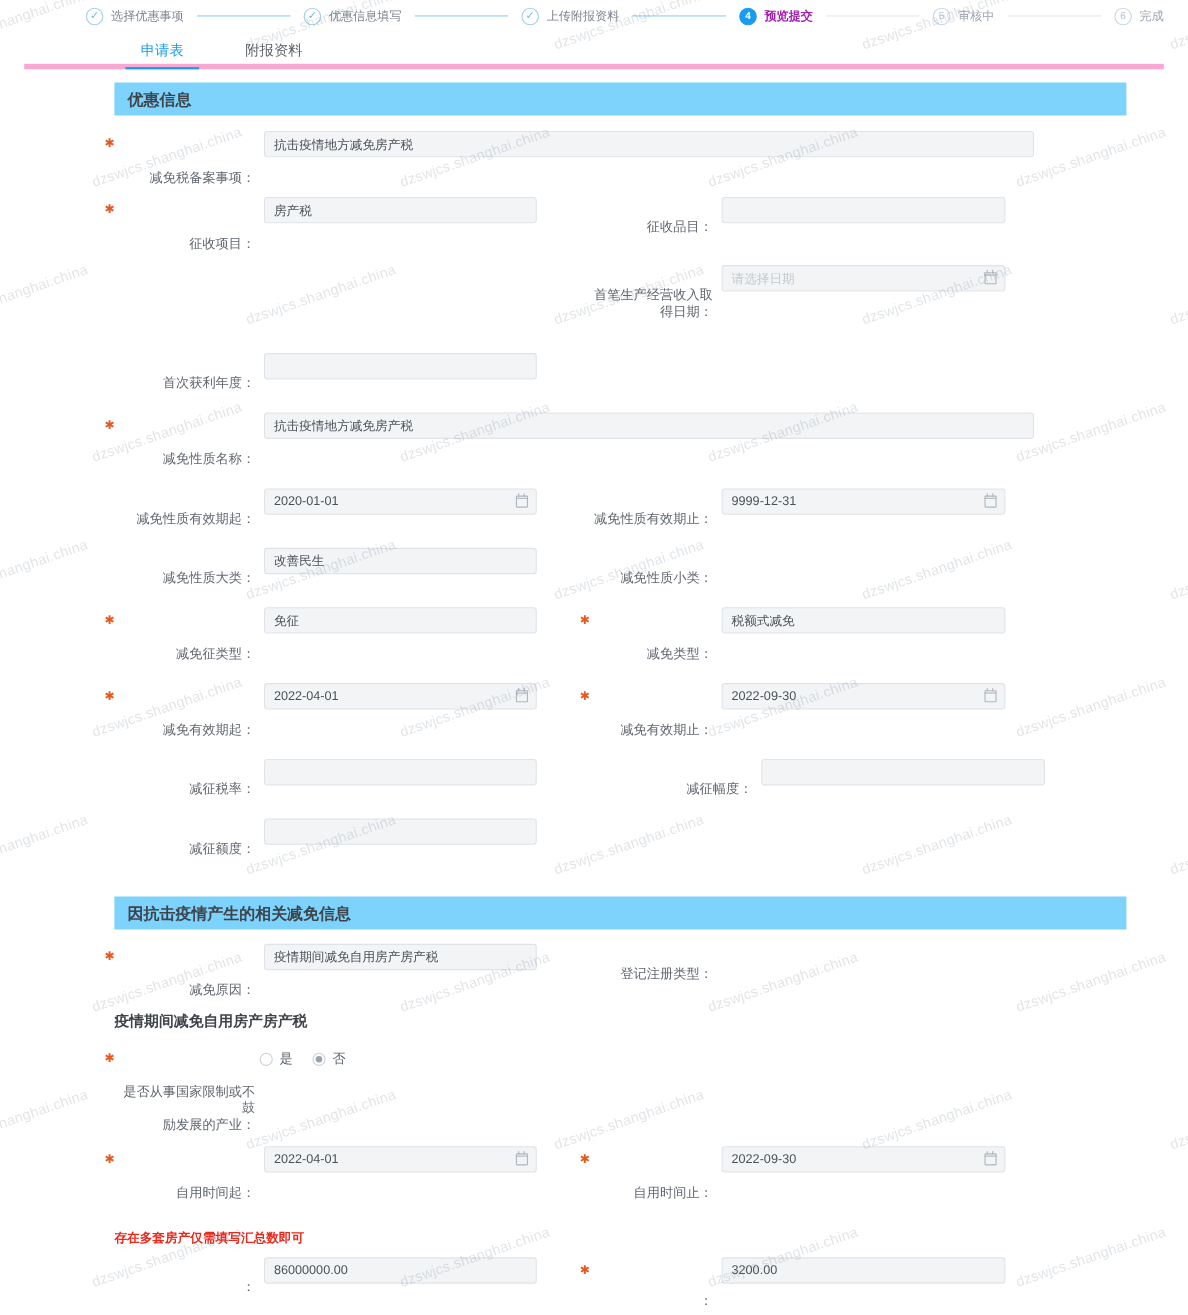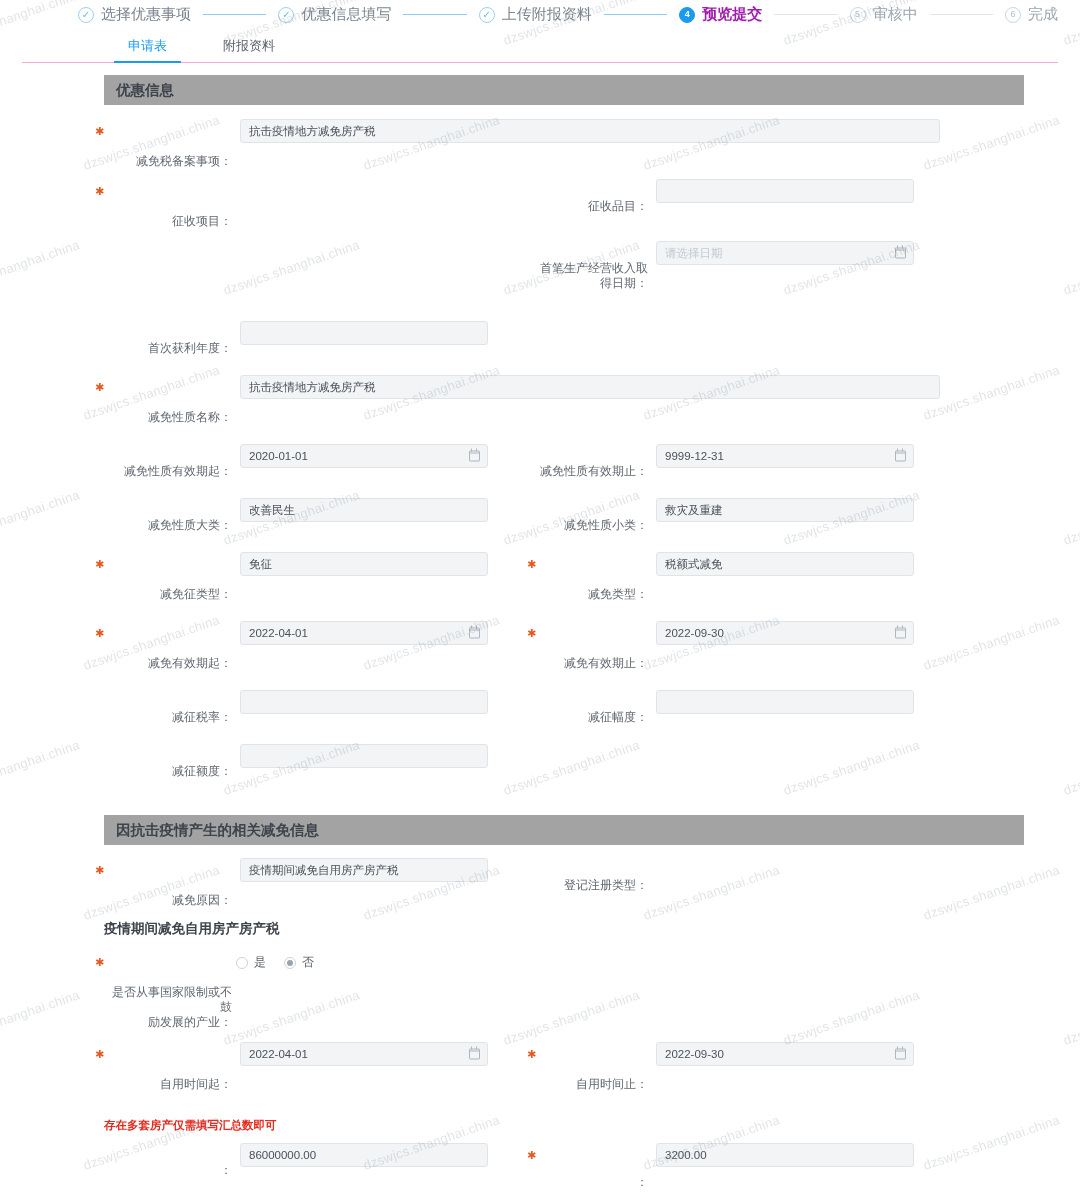--- a/index.html
+++ b/index.html
@@ -48,41 +48,41 @@
     display: flex; align-items: center; justify-content: center;
     font-size: 9px; color: #b6c2cf; line-height: 1;
     background: #fff;
   }
   .step.done .step-circle { border-color: #9fd0ee; color: #6cb8e6; }
   .step.active .step-circle {
     background: #1a9bf0; border-color: #1a9bf0; color: #fff; font-weight: bold;
   }
   .step-title {
     margin-left: 7px;
-    font-size: 15px;
+    font-size: 11px;
     color: #9aa4b0;
     white-space: nowrap;
   }
   .step.done .step-title { color: #7b848f; }
   .step.active .step-title { color: #a21caf; font-weight: bold; }
   .step-line {
     flex: 1 1 auto;
     height: 1px;
     margin: 0 12px;
     min-width: 44px;
   }
   .step-line.blue { background: #8ecdf3; }
   .step-line.grey { background: #e2e6ea; }
   .check { font-size: 10px; }
 
   
   .tabs-wrap {
     position: relative;
     margin: 11px 22px 0 22px;
-    border-bottom: 1px solid #f9a8d4;
+    border-bottom: 5px solid #f9a8d4;
     height: 28px;
   }
   .tabs { display: flex; padding-left: 100px; }
   .tab {
     font-size: 13px;
     color: #5b626b;
     padding: 2px 6px 7px 6px;
     margin-right: 44px;
     position: relative;
     cursor: pointer;
@@ -90,21 +90,21 @@
   .tab.active { color: #1a9bf0; }
   .tab.active::after {
     content: "";
     position: absolute; left: -8px; right: -8px; bottom: -1px;
     height: 2px; background: #1a9bf0;
   }
 
   
   .section-head {
     margin: 12px 56px 0 104px;
-    background: #a3a3a3;
+    background: #7dd3fc;
     height: 30px;
     display: flex; align-items: center;
     padding-left: 12px;
     font-size: 14.5px;
     font-weight: bold;
     color: #3e444c;
   }
   .section-head.sub { margin-top: 13px; }
   .sub-title {
     margin: 12px 0 0 104px;
@@ -260,20 +260,23 @@
           <span>抗击疫情地方减免房产税</span>
         </div>
       </div>
     </div>
 
     <div class="row">
       <div class="cell left">
         <div class="lbl w128">
           <span class="star">✱</span>
           <span>征收项目</span>：</div>
+        <div class="field f-mid">
+          <span>房产税</span>
+        </div>
       </div>
       <div class="cell right">
         <div class="lbl w112">
           <span>征收品目</span>：</div>
         <div class="field f-r">
           <span></span>
         </div>
       </div>
     </div>
 
@@ -333,23 +336,20 @@
       <div class="cell left">
         <div class="lbl w128">
           <span>减免性质大类</span>：</div>
         <div class="field f-mid">
           <span>改善民生</span>
         </div>
       </div>
       <div class="cell right">
         <div class="lbl w112">
           <span>减免性质小类</span>：</div>
-        <div class="field f-r">
-          <span>救灾及重建</span>
-        </div>
       </div>
     </div>
 
     <div class="row" style="margin-top:19px;">
       <div class="cell left">
         <div class="lbl w128">
           <span class="star">✱</span>
           <span>减免征类型</span>：</div>
         <div class="field f-mid">
           <span>免征</span>
@@ -379,21 +379,21 @@
         <div class="lbl w112">
           <span class="star">✱</span>
           <span>减免有效期止</span>：</div>
         <div class="field f-r">
           <span>2022-09-30</span>
           <span class="cal"></span>
         </div>
       </div>
     </div>
 
-    <div class="row" style="margin-top:19px;">
+    <div class="row" style="margin-top:19px;gap:36px;">
       <div class="cell left">
         <div class="lbl w128">
           <span>减征税率</span>：</div>
         <div class="field f-mid">
           <span></span>
         </div>
       </div>
       <div class="cell right">
         <div class="lbl w112">
           <span>减征幅度</span>：</div>

